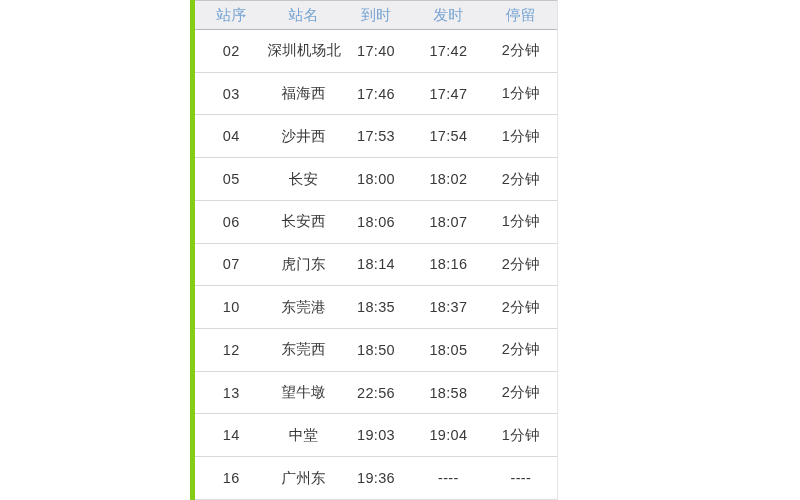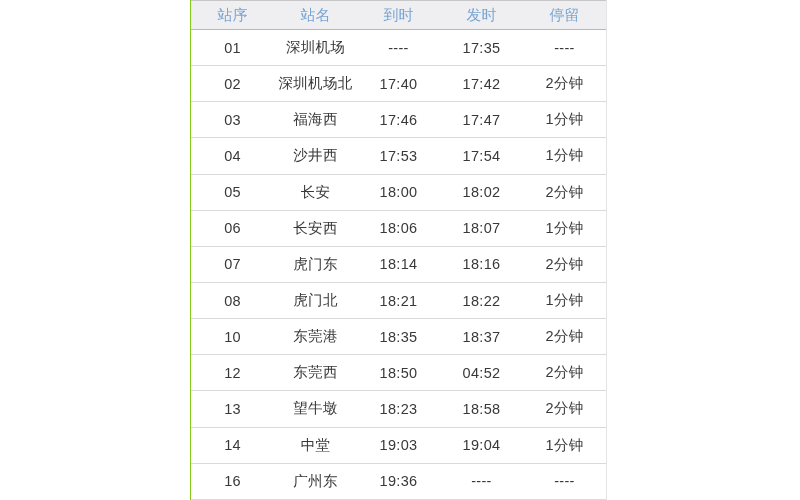--- a/index.html
+++ b/index.html
@@ -8,23 +8,23 @@
     width: 800px;
     height: 500px;
     background: #ffffff;
     overflow: hidden;
     font-family: "Liberation Sans", "DejaVu Sans", sans-serif;
   }
   .timetable-wrap {
     position: absolute;
     left: 190px;
     top: 0;
-    width: 417px;
+    width: 368px;
     height: 500px;
-    border-left: 1px solid #84cc16;
+    border-left: 5px solid #84cc16;
     border-right: 1px solid #e4e4e6;
     box-sizing: border-box;
   }
   table.timetable {
     width: 100%;
     height: 100%;
     border-collapse: collapse;
     table-layout: fixed;
   }
   table.timetable col { width: 20%; }
@@ -72,27 +72,20 @@
       <tr>
         <th>站序</th>
         <th>站名</th>
         <th>到时</th>
         <th>发时</th>
         <th>停留</th>
       </tr>
     </thead>
     <tbody>
         <tr>
-          <td>01</td>
-          <td>深圳机场</td>
-          <td>----</td>
-          <td>17:35</td>
-          <td>----</td>
-        </tr>
-        <tr>
           <td>02</td>
           <td>深圳机场北</td>
           <td>17:40</td>
           <td>17:42</td>
           <td>2分钟</td>
         </tr>
         <tr>
           <td>03</td>
           <td>福海西</td>
           <td>17:46</td>
@@ -121,44 +114,37 @@
           <td>1分钟</td>
         </tr>
         <tr>
           <td>07</td>
           <td>虎门东</td>
           <td>18:14</td>
           <td>18:16</td>
           <td>2分钟</td>
         </tr>
         <tr>
-          <td>08</td>
-          <td>虎门北</td>
-          <td>18:21</td>
-          <td>18:22</td>
-          <td>1分钟</td>
-        </tr>
-        <tr>
           <td>10</td>
           <td>东莞港</td>
           <td>18:35</td>
           <td>18:37</td>
           <td>2分钟</td>
         </tr>
         <tr>
           <td>12</td>
           <td>东莞西</td>
           <td>18:50</td>
-          <td>04:52</td>
+          <td>18:05</td>
           <td>2分钟</td>
         </tr>
         <tr>
           <td>13</td>
           <td>望牛墩</td>
-          <td>18:23</td>
+          <td>22:56</td>
           <td>18:58</td>
           <td>2分钟</td>
         </tr>
         <tr>
           <td>14</td>
           <td>中堂</td>
           <td>19:03</td>
           <td>19:04</td>
           <td>1分钟</td>
         </tr>

